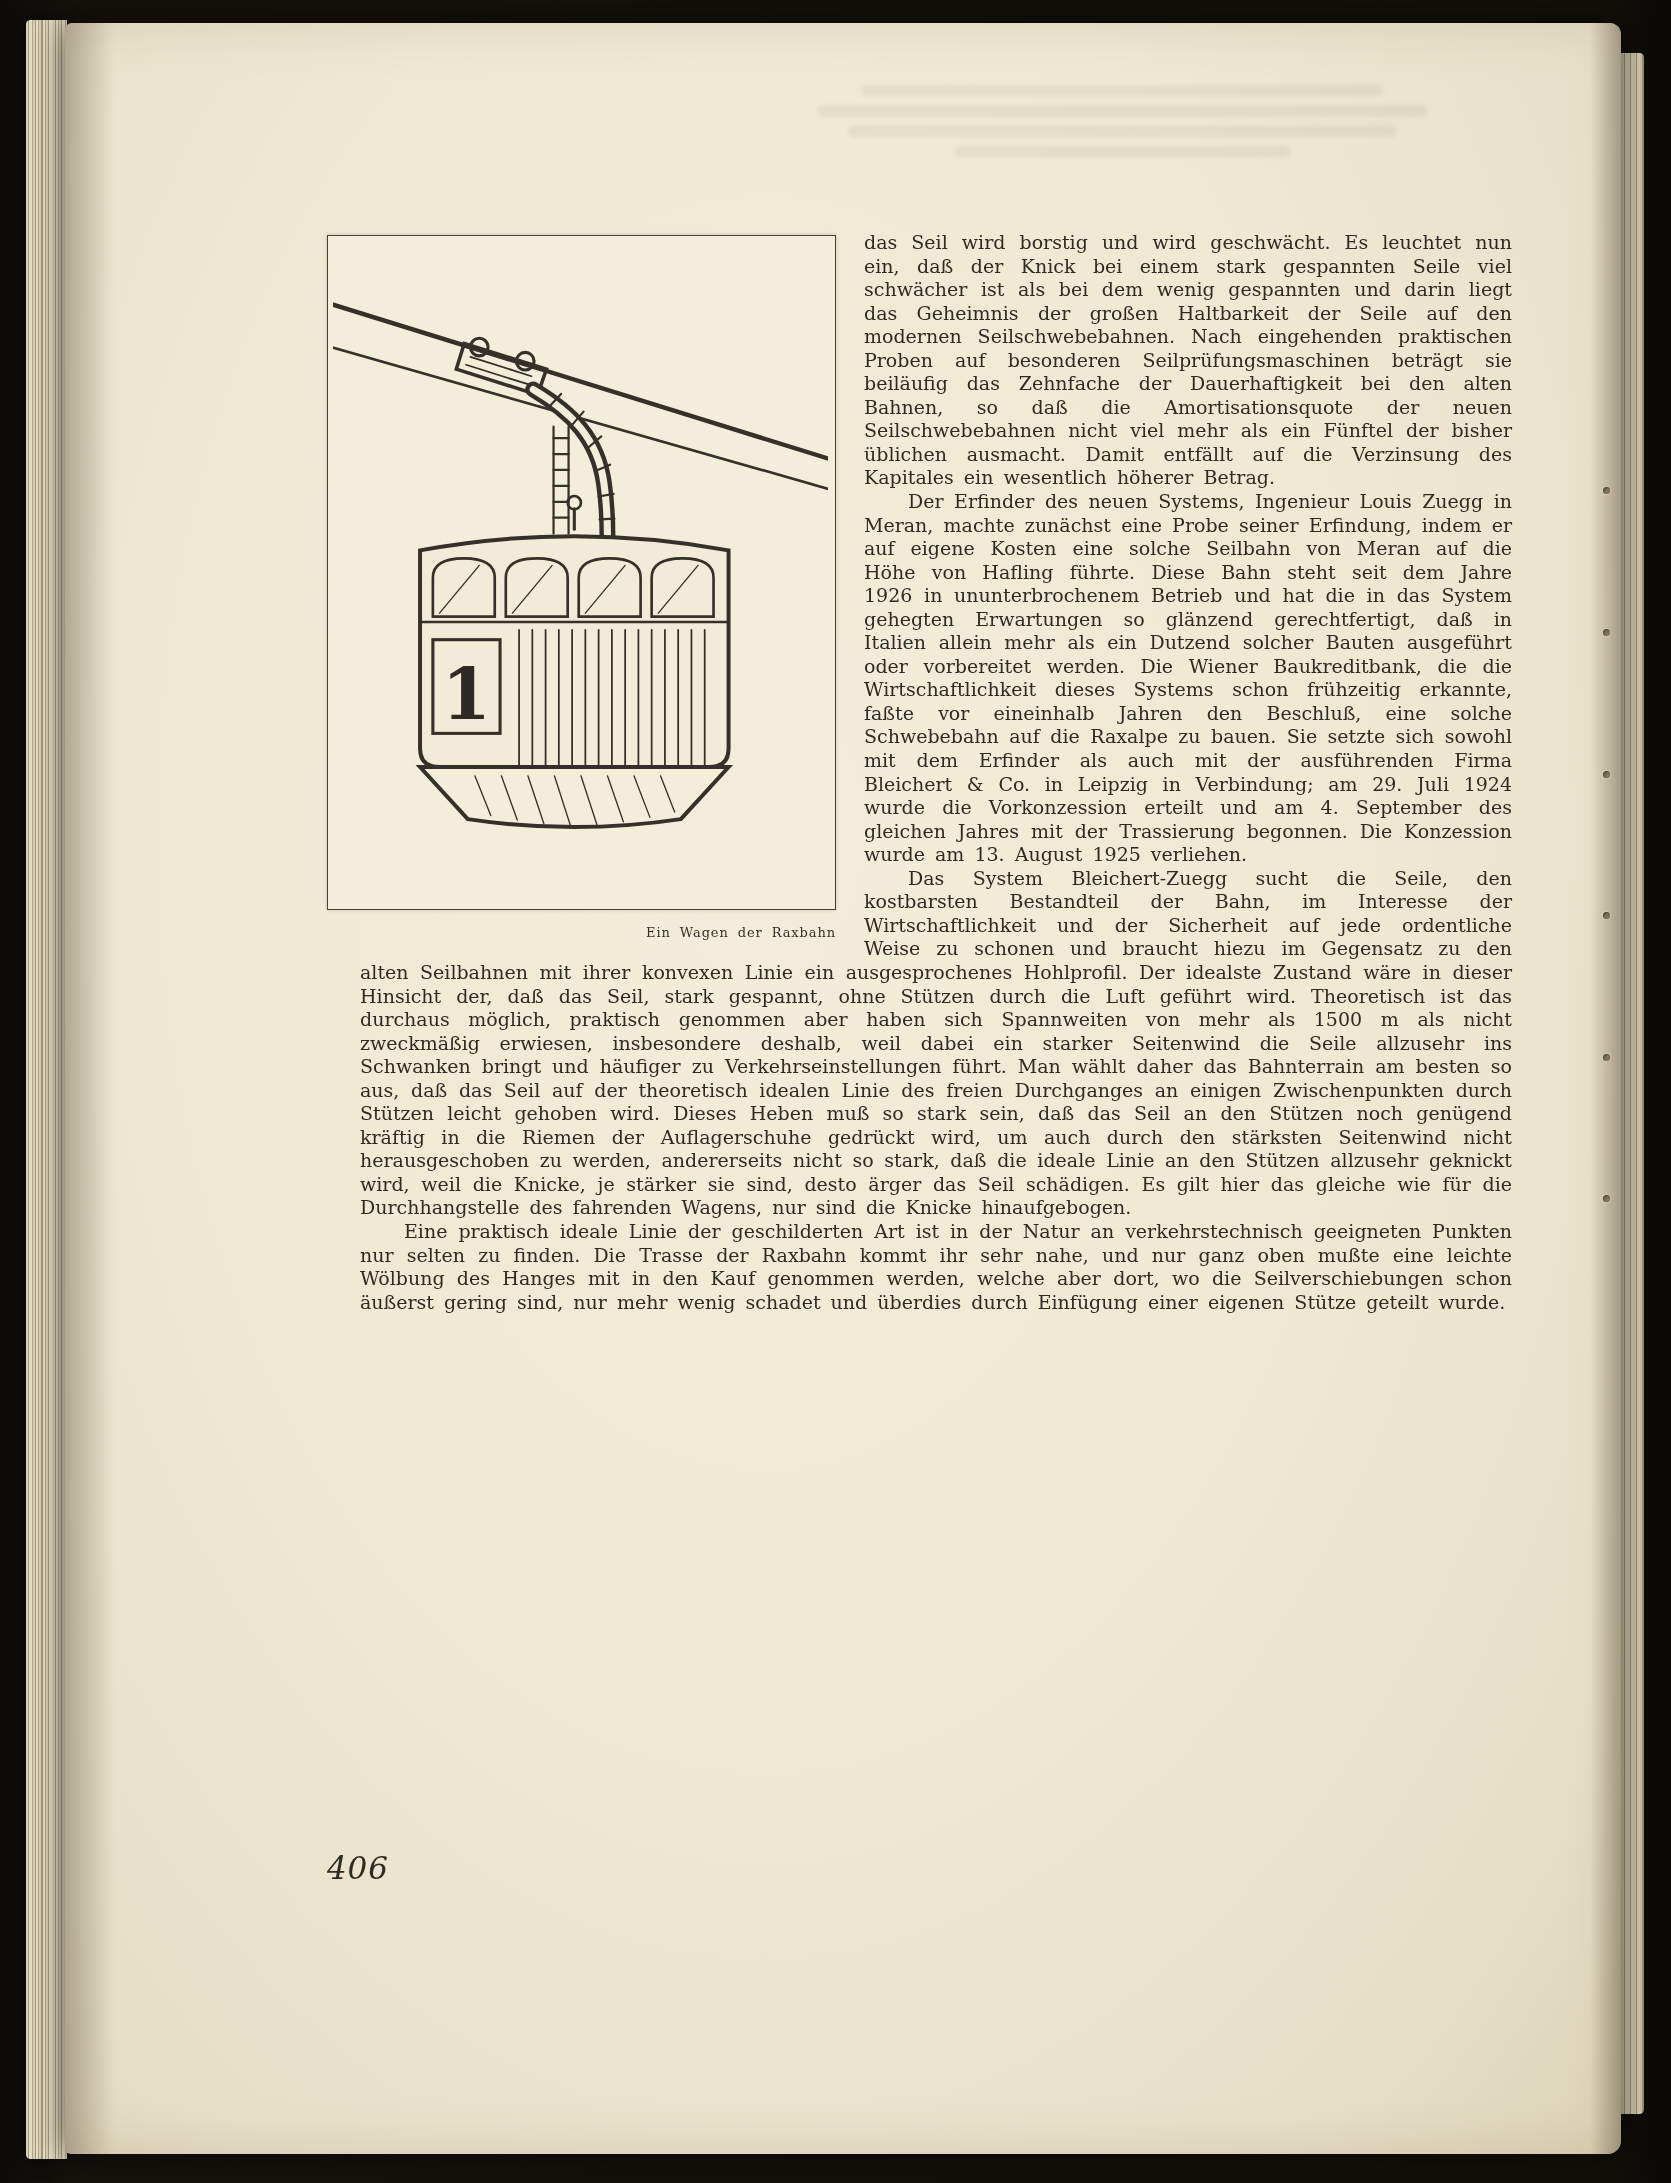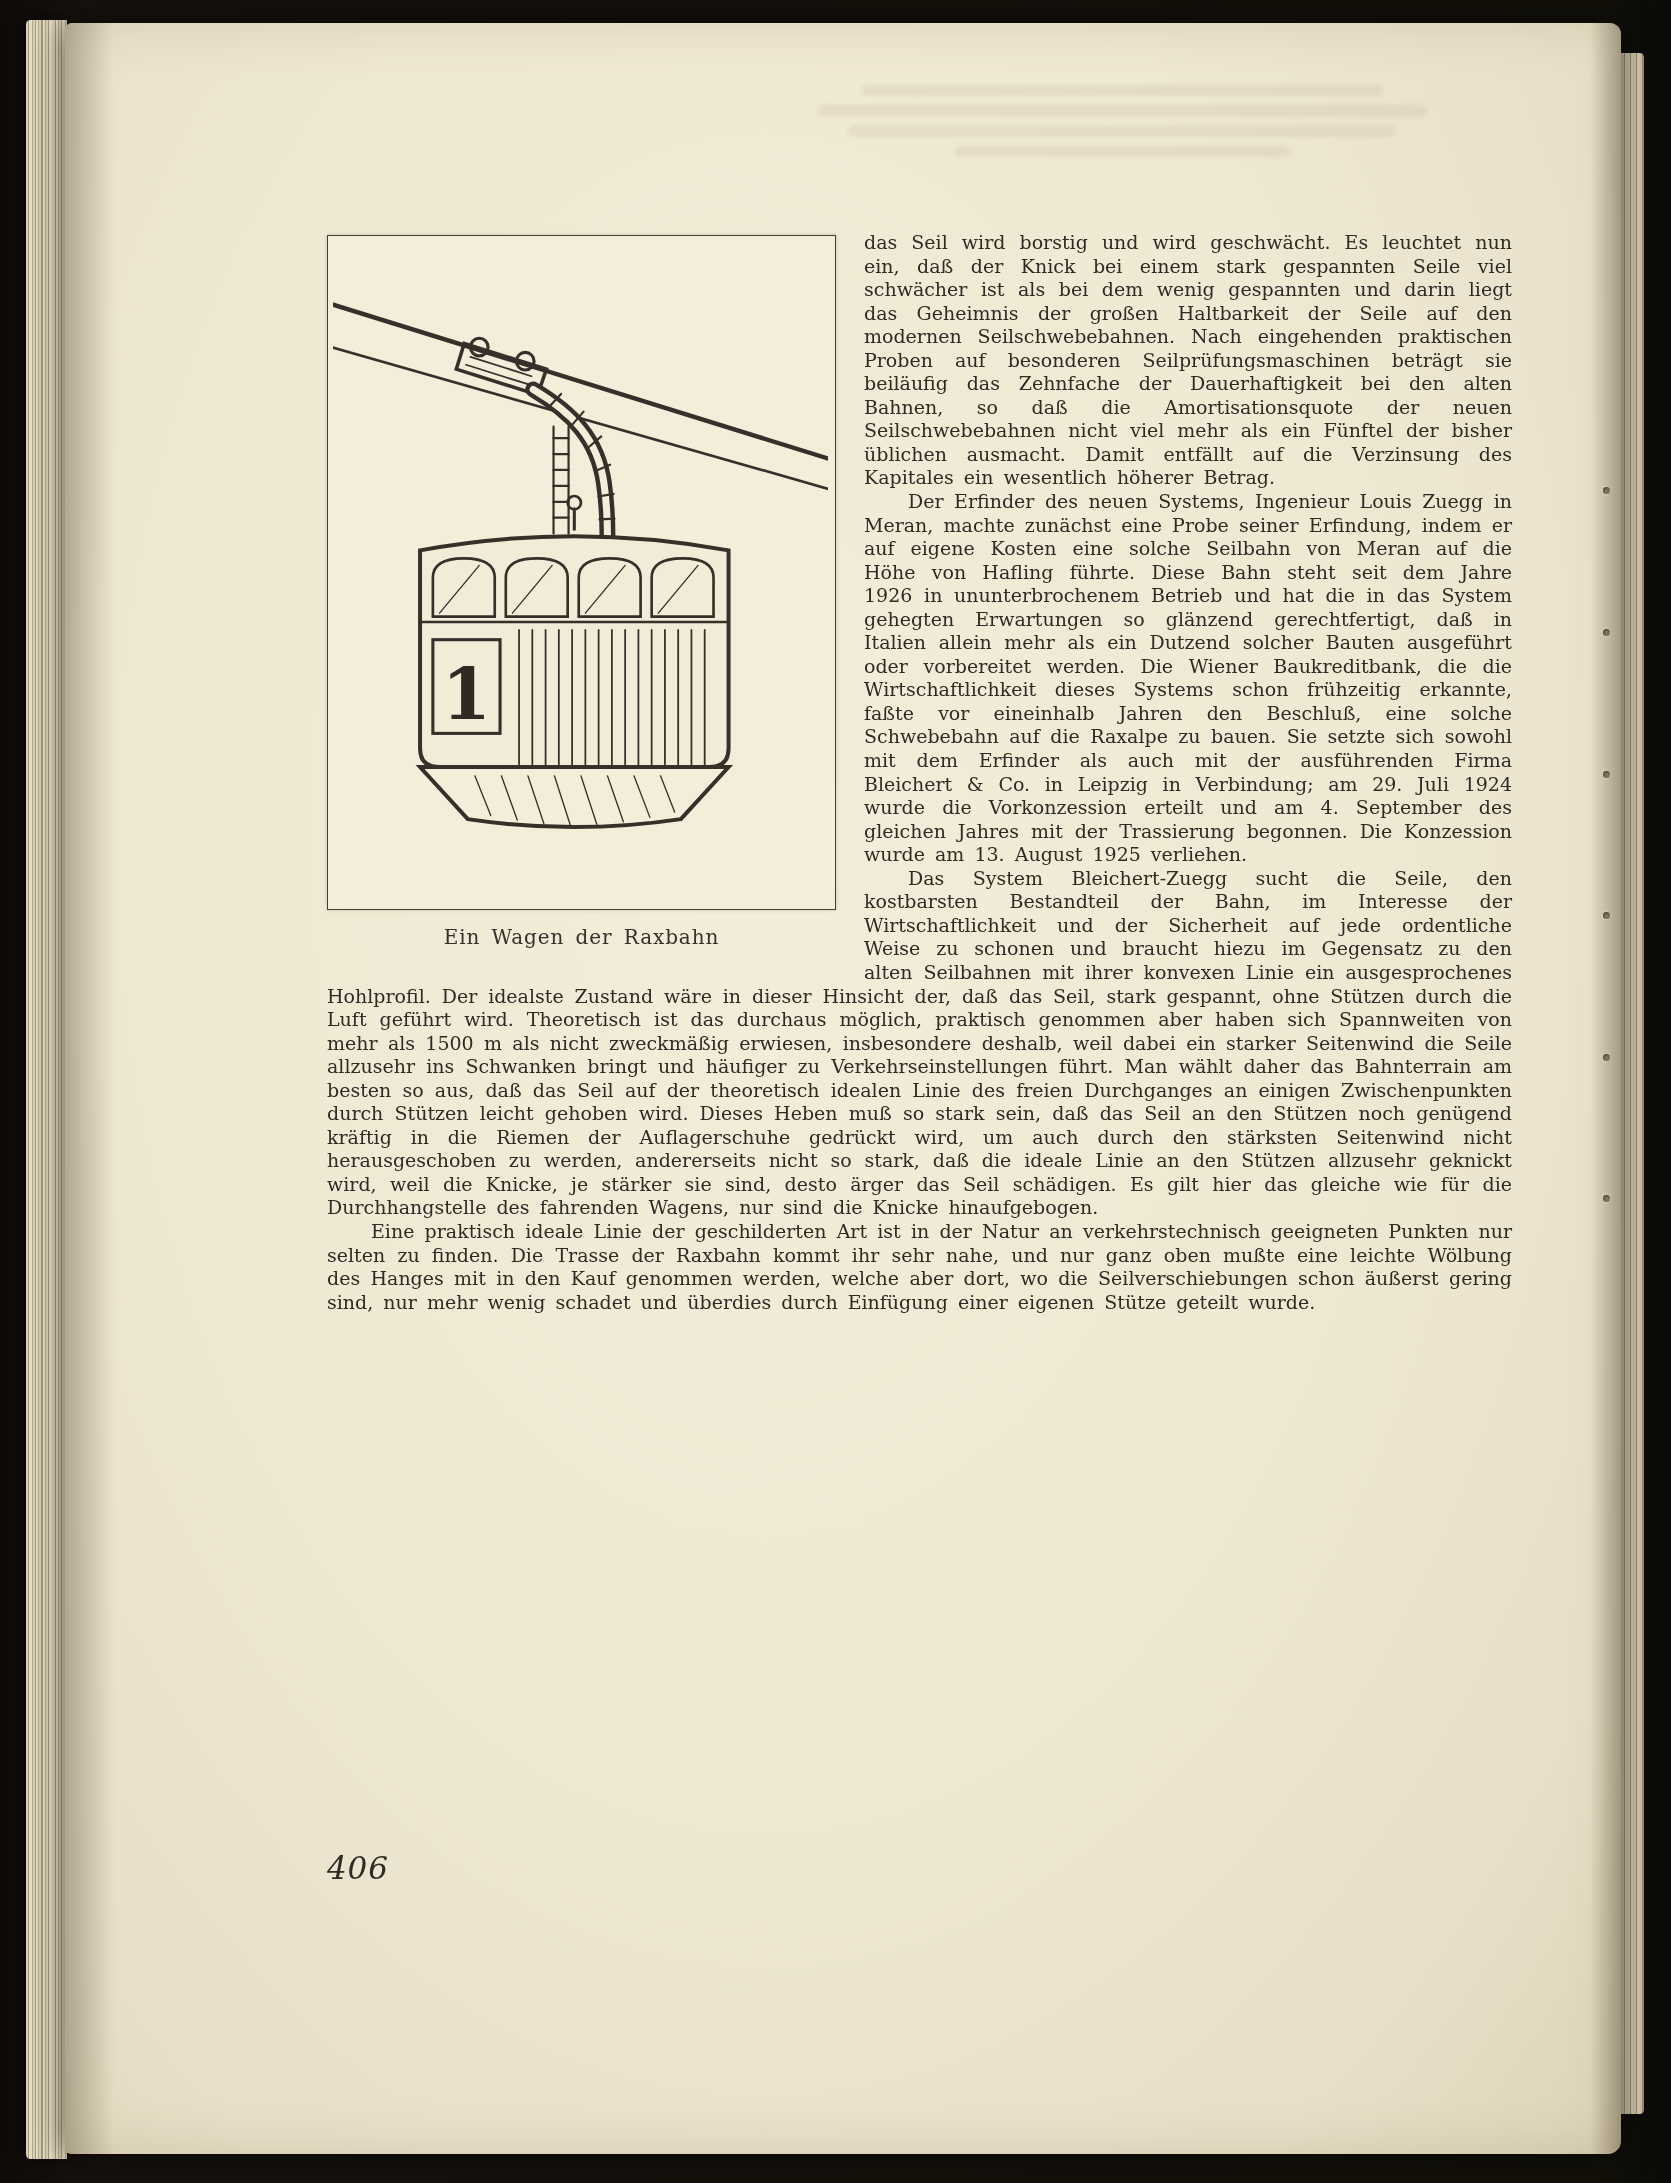--- a/index.html
+++ b/index.html
@@ -52,33 +52,33 @@
   .ghost .g1 { width:522px; }
   .ghost .g2 { width:610px; }
   .ghost .g3 { width:548px; }
   .ghost .g4 { width:336px;  }
 
   .content {
     position:absolute; left:262px; top:208px; width:1185px;
     color:#2e2b24; font-size:19px; line-height:1.24; text-align:justify;
     word-spacing:4px;
   }
-  .content p { margin:0; }
+  .content p { margin:0;padding-left:33px; }
   .content p.indent { text-indent:44px; }
 
   figure.figure {
     float:left; width:509px; margin:3.5px 28px 15px 0; padding:0;
   }
   .figure-frame {
     border:1.8px solid #453f35; background:#f3eed9; padding:5.3px;
     box-shadow:0 0 3.5px rgba(90,75,45,.25);
   }
   .figure-frame svg { display:block; width:495px; height:663px; }
   figcaption.caption {
-    text-align:center; font-size:20px; letter-spacing:0.9px; margin-top:15px;
+    text-align:right; font-size:13px; letter-spacing:0.9px; margin-top:15px;
     color:#35312a;
   }
   .page-number {
     position:absolute; left:262px; top:1827px;
     font-style:italic; font-weight:normal; font-size:31px; letter-spacing:0.9px;
     color:#2e2b24;
   }
 </style>
 </head>
 <body>

